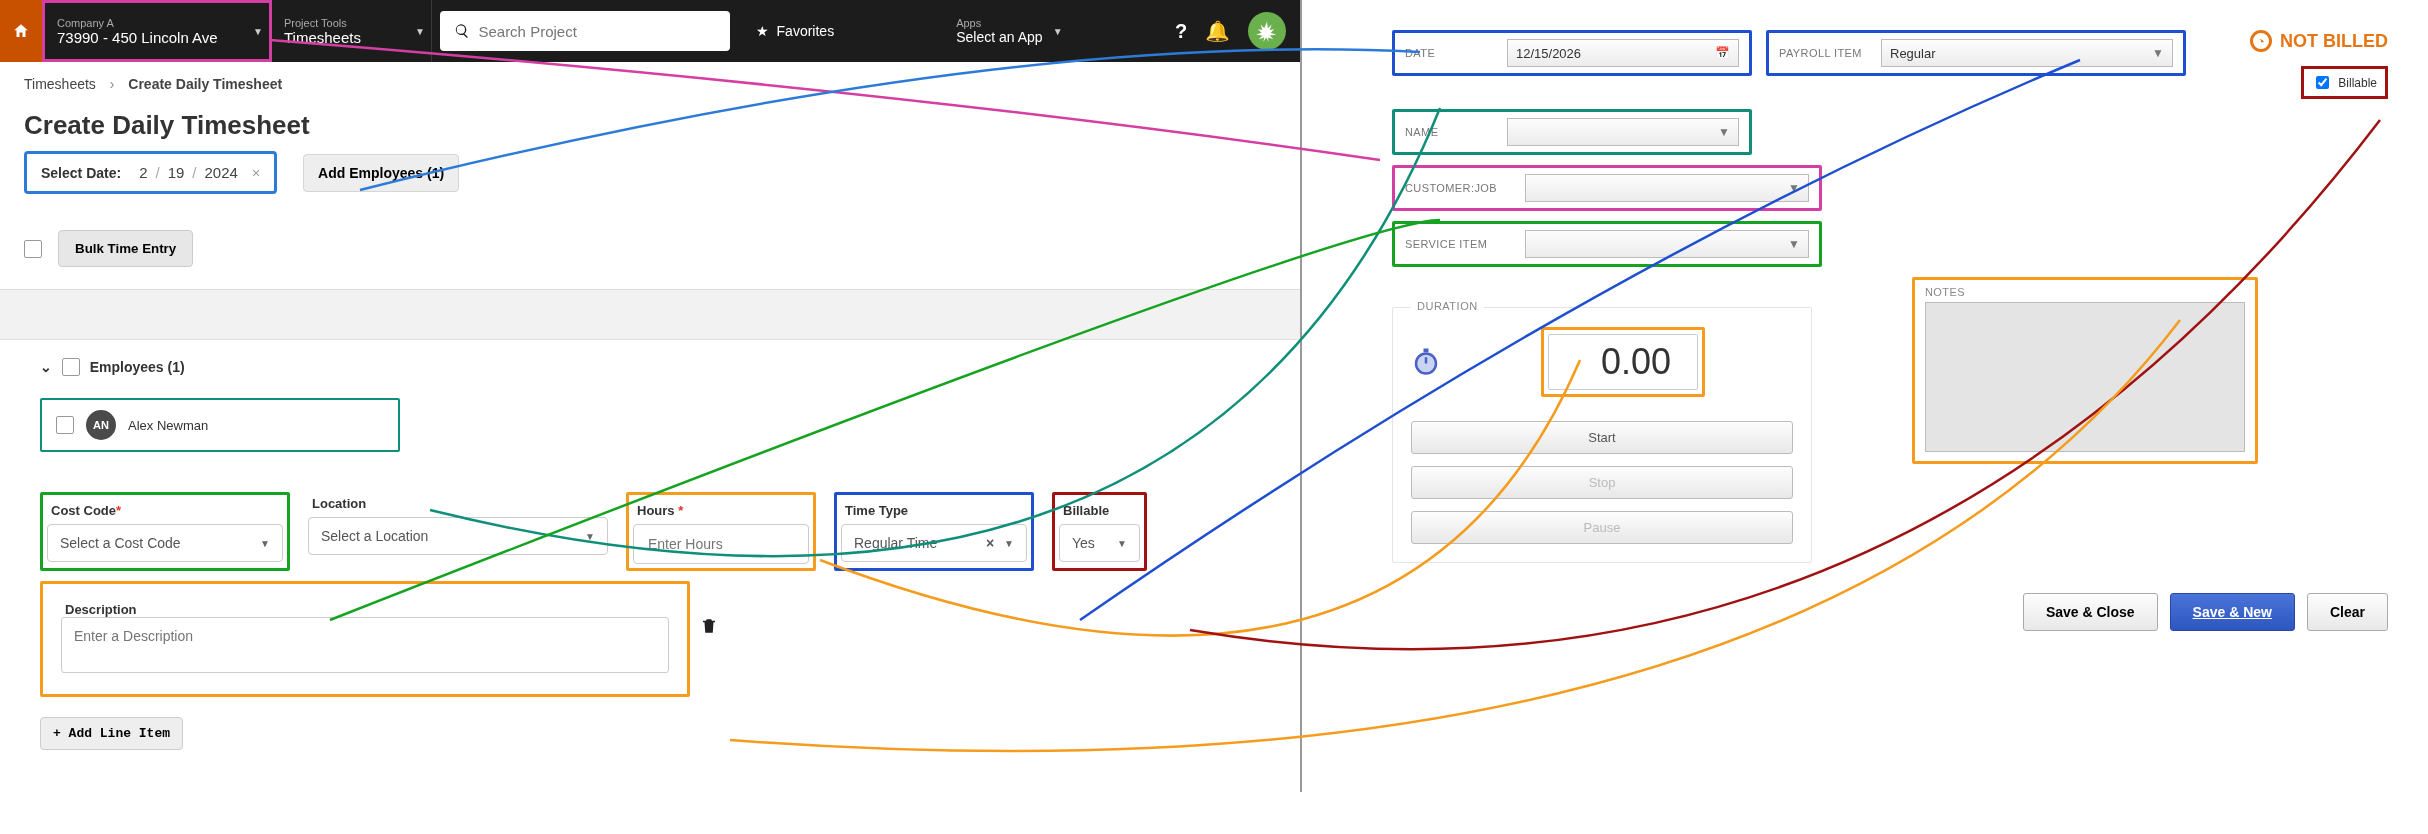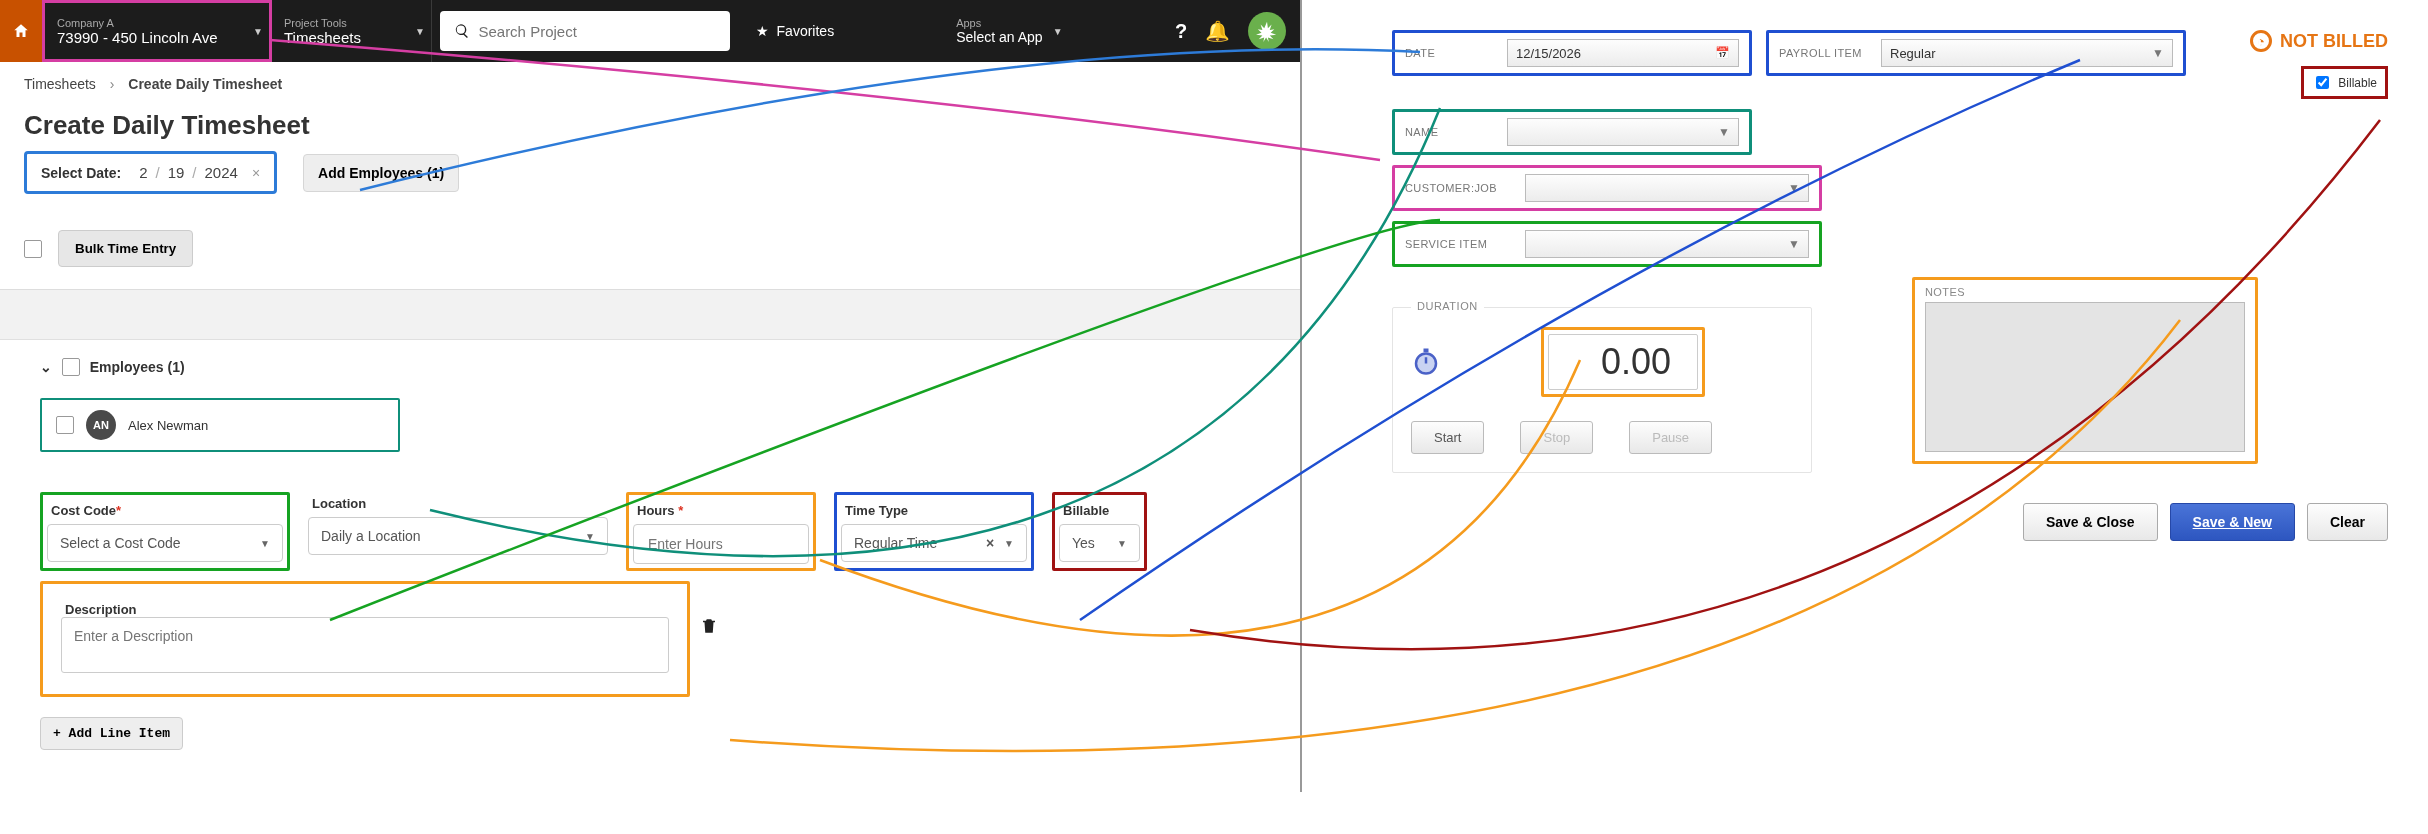--- a/index.html
+++ b/index.html
@@ -88,21 +88,21 @@
   .nb-icon { width:22px; height:22px; border:3px solid #e67514; border-radius:50%; display:flex; align-items:center; justify-content:center; font-size:13px; }
 
   .billable-box { border:3px solid #a01212; padding:4px 8px; display:flex; align-items:center; gap:6px; font-size:12px; margin-top:8px; }
 
   .duration-wrap { margin-top:30px; border:1px solid #e4e4e4; border-radius:2px; padding:14px 18px 18px; position:relative;}
   .dur-label { font-size:11px; color:#888; letter-spacing:.5px; position:relative; top:-24px; background:#fff; padding:0 6px; }
   .dur-row { display:flex; align-items:center; gap:100px; margin-top:-10px; }
   .clock-icon { width:30px; height:30px; }
   .dur-value { border:3px solid #f59b1d; border-radius:2px; padding:4px; }
   .dur-value .inner { border:1px solid #ccc; border-radius:2px; padding:6px 26px; font-size:36px; color:#333; background:#fff; text-align:right; min-width:150px;}
-  .dur-btns { display:flex; gap:36px; margin-top:24px; }
+  .dur-btns { display:flex; gap:12px; margin-top:24px;flex-direction:column; }
   .dbtn { background:linear-gradient(#fdfdfd,#e8e8e8); border:1px solid #bbb; border-radius:3px; padding:8px 22px; font-size:13px; color:#555; }
   .dbtn.disabled { color:#bbb; }
 
   .notes-box { border:3px solid #f59b1d; border-radius:2px; padding:6px 10px; }
   .notes-box .nlabel { font-size:11px; color:#888; letter-spacing:.4px; margin-bottom:4px; display:block; }
   .notes-box textarea { width:320px; height:150px; resize:none; border:1px solid #bbb; background:#e4e4e4; outline:none; }
 
   .action-row { display:flex; justify-content:flex-end; gap:12px; margin-top:30px; }
   .abtn { border:1px solid #aaa; border-radius:3px; padding:10px 22px; font-size:14px; background:linear-gradient(#fdfdfd,#e8e8e8); font-weight:600;}
   .abtn.primary { background:linear-gradient(#4a74d8,#2d56c0); color:#fff; border-color:#2648a8; text-decoration:underline;}
@@ -209,21 +209,21 @@
             <span class="fld-label"><span>Cost Code</span><span class="req">*</span></span>
             <div class="ctrl">
               <span>Select a Cost Code</span>
               <span class="dd">▼</span>
             </div>
           </div>
 
           <div class="fld" style="width:300px;">
             <span class="fld-label">Location</span>
             <div class="ctrl">
-              <span>Daily a Location</span>
+              <span>Select a Location</span>
               <span class="dd">▼</span>
             </div>
           </div>
 
           <div class="fld box-orange" style="width:190px;">
             <span class="fld-label"><span>Hours</span> <span class="req">*</span></span>
             <div class="ctrl">
               <input placeholder="Enter Hours" style="">
             </div>
           </div>

